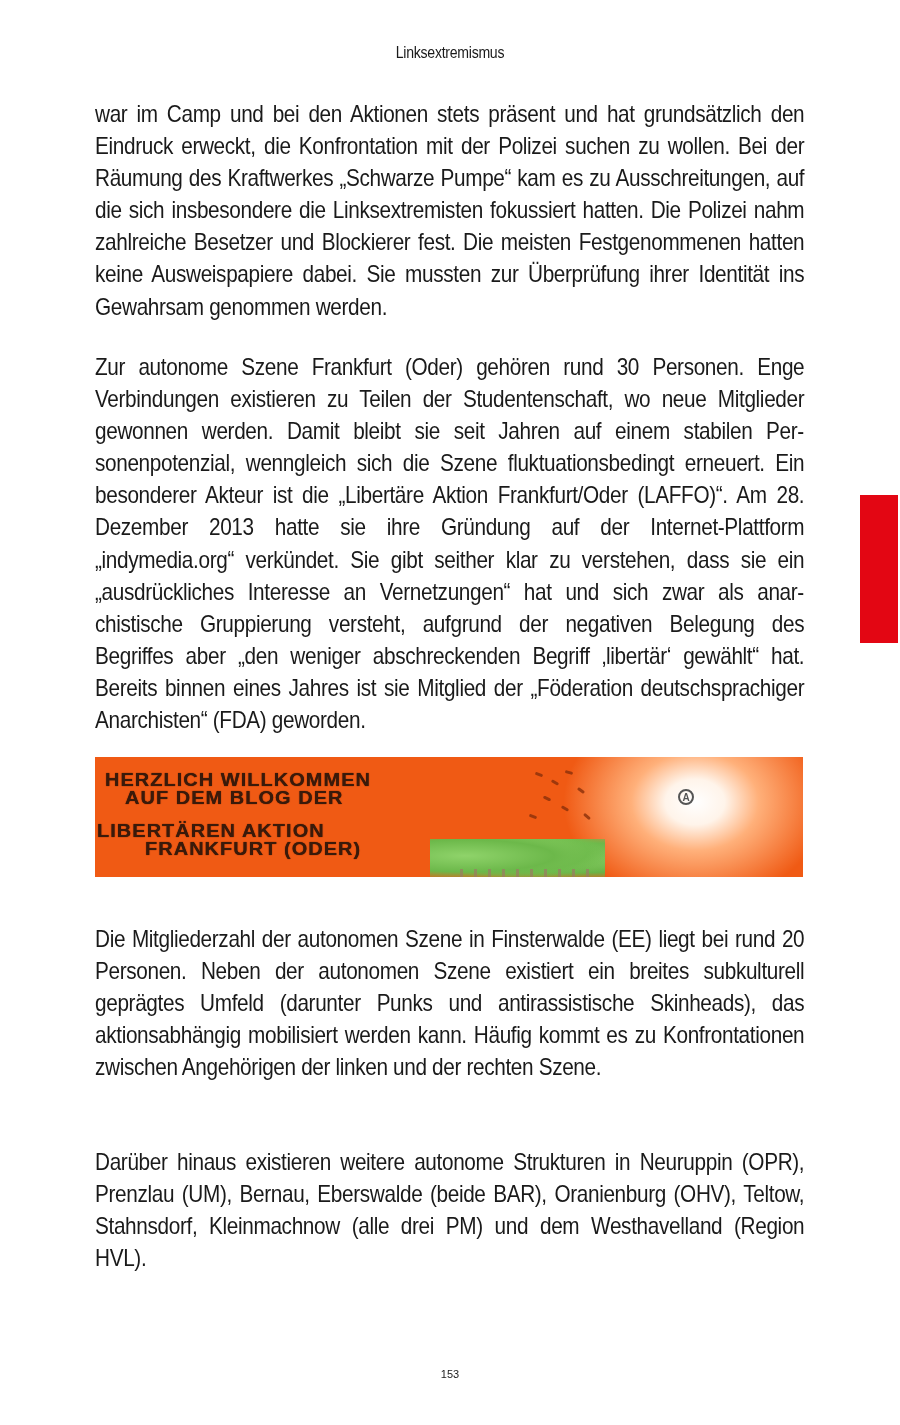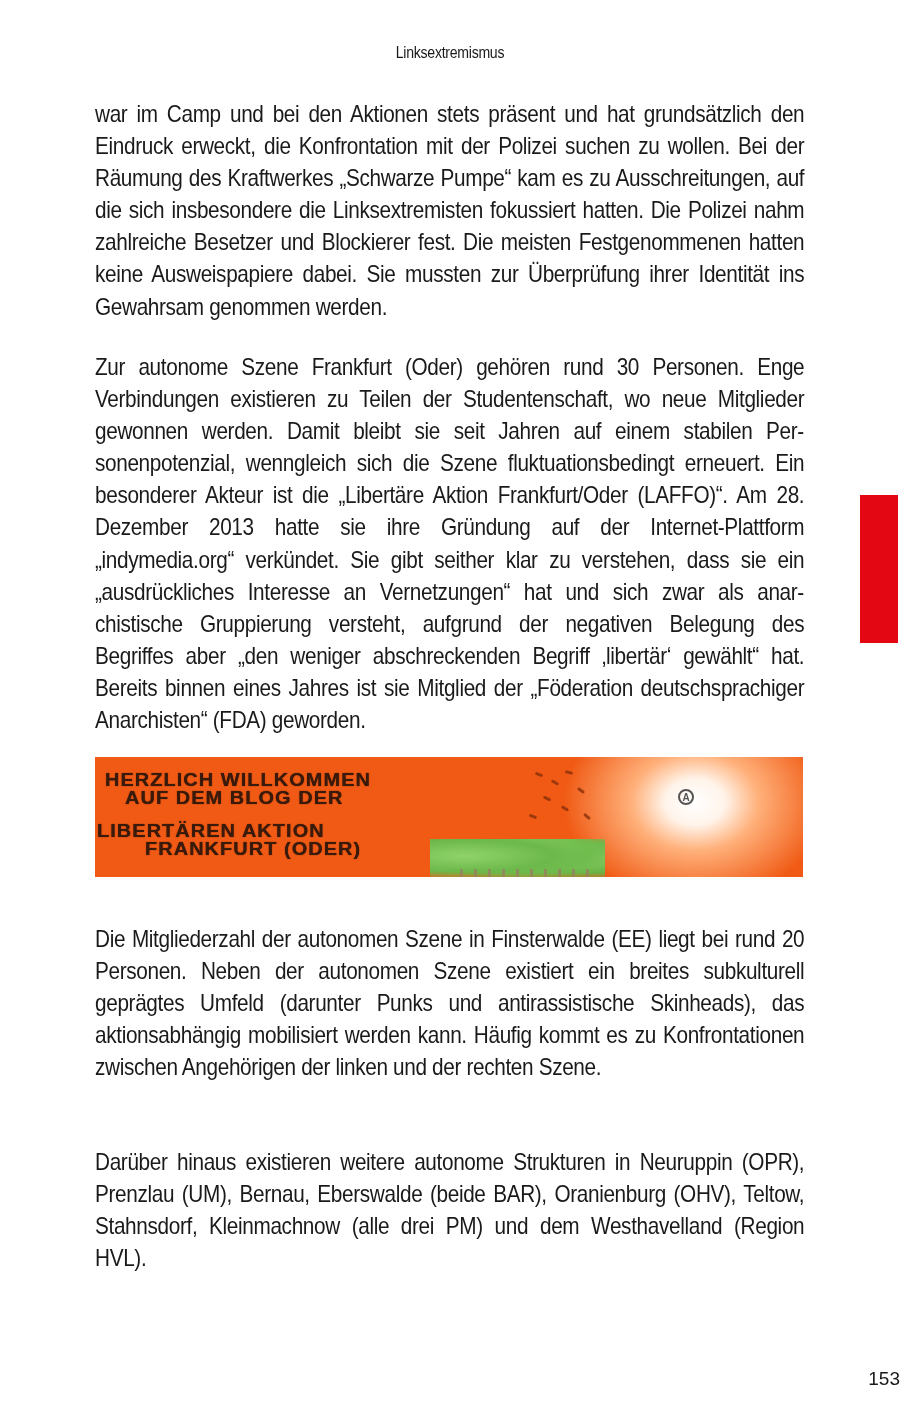--- a/index.html
+++ b/index.html
@@ -30,21 +30,21 @@
   .banner .logo { position: absolute; left: 583px; top: 32px; width: 16px; height: 16px; border: 2.5px solid #555;
                   border-radius: 50%; box-sizing: border-box; display: flex; align-items: center; justify-content: center;
                   font-size: 10px; color: #555; font-weight: bold; }
   .banner .bt { position: absolute; font-family: "Liberation Sans", sans-serif; font-weight: 900; color: #3a1a0a;
                 font-size: 19px; letter-spacing: 1px; line-height: 19px; white-space: nowrap;
                 text-shadow: 0 0 1px #2a1206; transform: scaleX(1.05); transform-origin: left top; }
   .bt1 { left: 10px; top: 13px; }
   .bt2 { left: 30px; top: 31px; }
   .bt3 { left: 2px; top: 64px; }
   .bt4 { left: 50px; top: 82px; }
-  .page-number { position: absolute; top: 1368px; left: 0; width: 900px; text-align: right; font-size: 19px; }
+  .page-number { position: absolute; top: 1368px; left: 0; width: 900px; text-align: center; font-size: 11px; }
 </style>
 </head>
 <body>
 
 <div class="running-head">Linksextremismus</div>
 
 <p class="para p1">war im Camp und bei den Aktionen stets präsent und hat grundsätzlich den Eindruck erweckt, die Konfrontation mit der Polizei suchen zu wollen. Bei der Räumung des Kraftwerkes „Schwarze Pumpe“ kam es zu Ausschrei­tungen, auf die sich insbesondere die Linksextremisten fokussiert hatten. Die Polizei nahm zahlreiche Besetzer und Blockierer fest. Die meisten Festgenommenen hatten keine Ausweispapiere dabei. Sie mussten zur Überprüfung ihrer Identität ins Gewahrsam genommen werden.</p>
 <p class="para p2">Zur autonome Szene Frankfurt (Oder) gehören rund 30 Personen. Enge Verbindungen existieren zu Teilen der Studentenschaft, wo neue Mitglieder gewonnen werden. Damit bleibt sie seit Jahren auf einem stabilen Per­sonenpotenzial, wenngleich sich die Szene fluktuationsbedingt erneuert. Ein besonderer Akteur ist die „Libertäre Aktion Frankfurt/Oder (LAFFO)“. Am 28. Dezember 2013 hatte sie ihre Gründung auf der Internet-Plattform „indymedia.org“ verkündet. Sie gibt seither klar zu verstehen, dass sie ein „ausdrückliches Interesse an Vernetzungen“ hat und sich zwar als anar­chistische Gruppierung versteht, aufgrund der negativen Belegung des Begriffes aber „den weniger abschreckenden Begriff ‚libertär‘ gewählt“ hat. Bereits binnen eines Jahres ist sie Mitglied der „Föderation deutschspra­chiger Anarchisten“ (FDA) geworden.</p>
 
 <div class="banner" style="background-color: rgb(240, 90, 20);">

